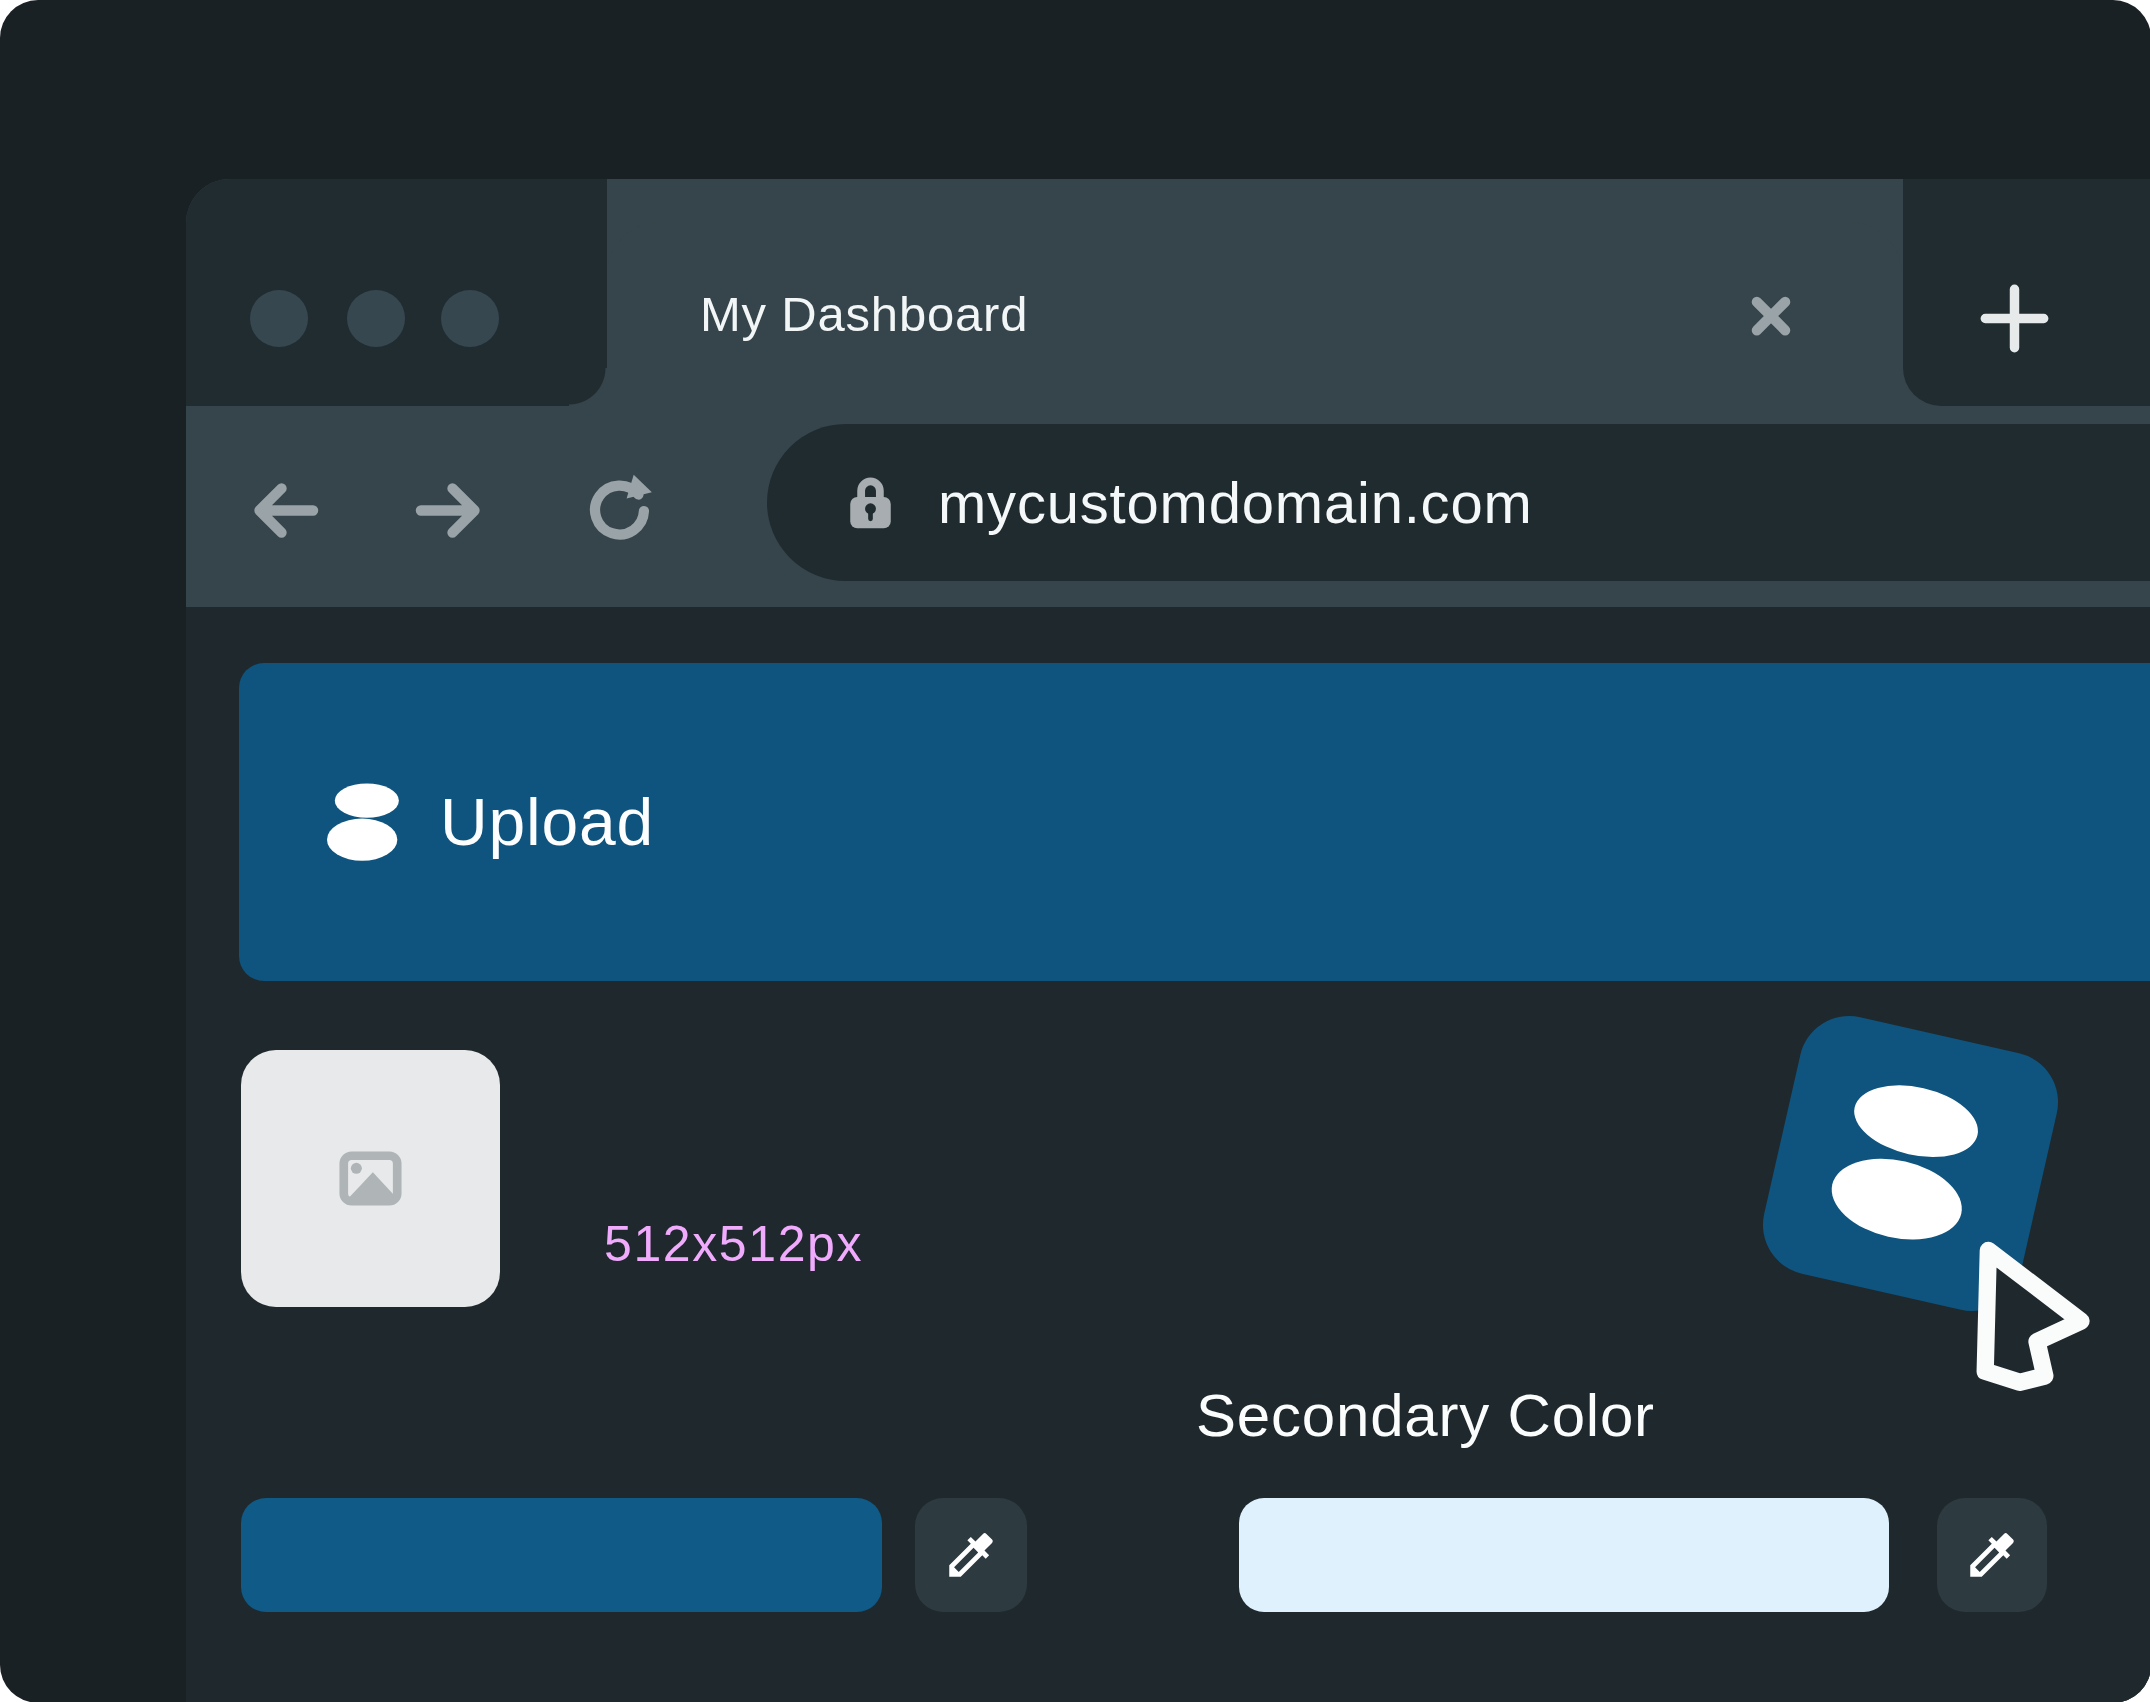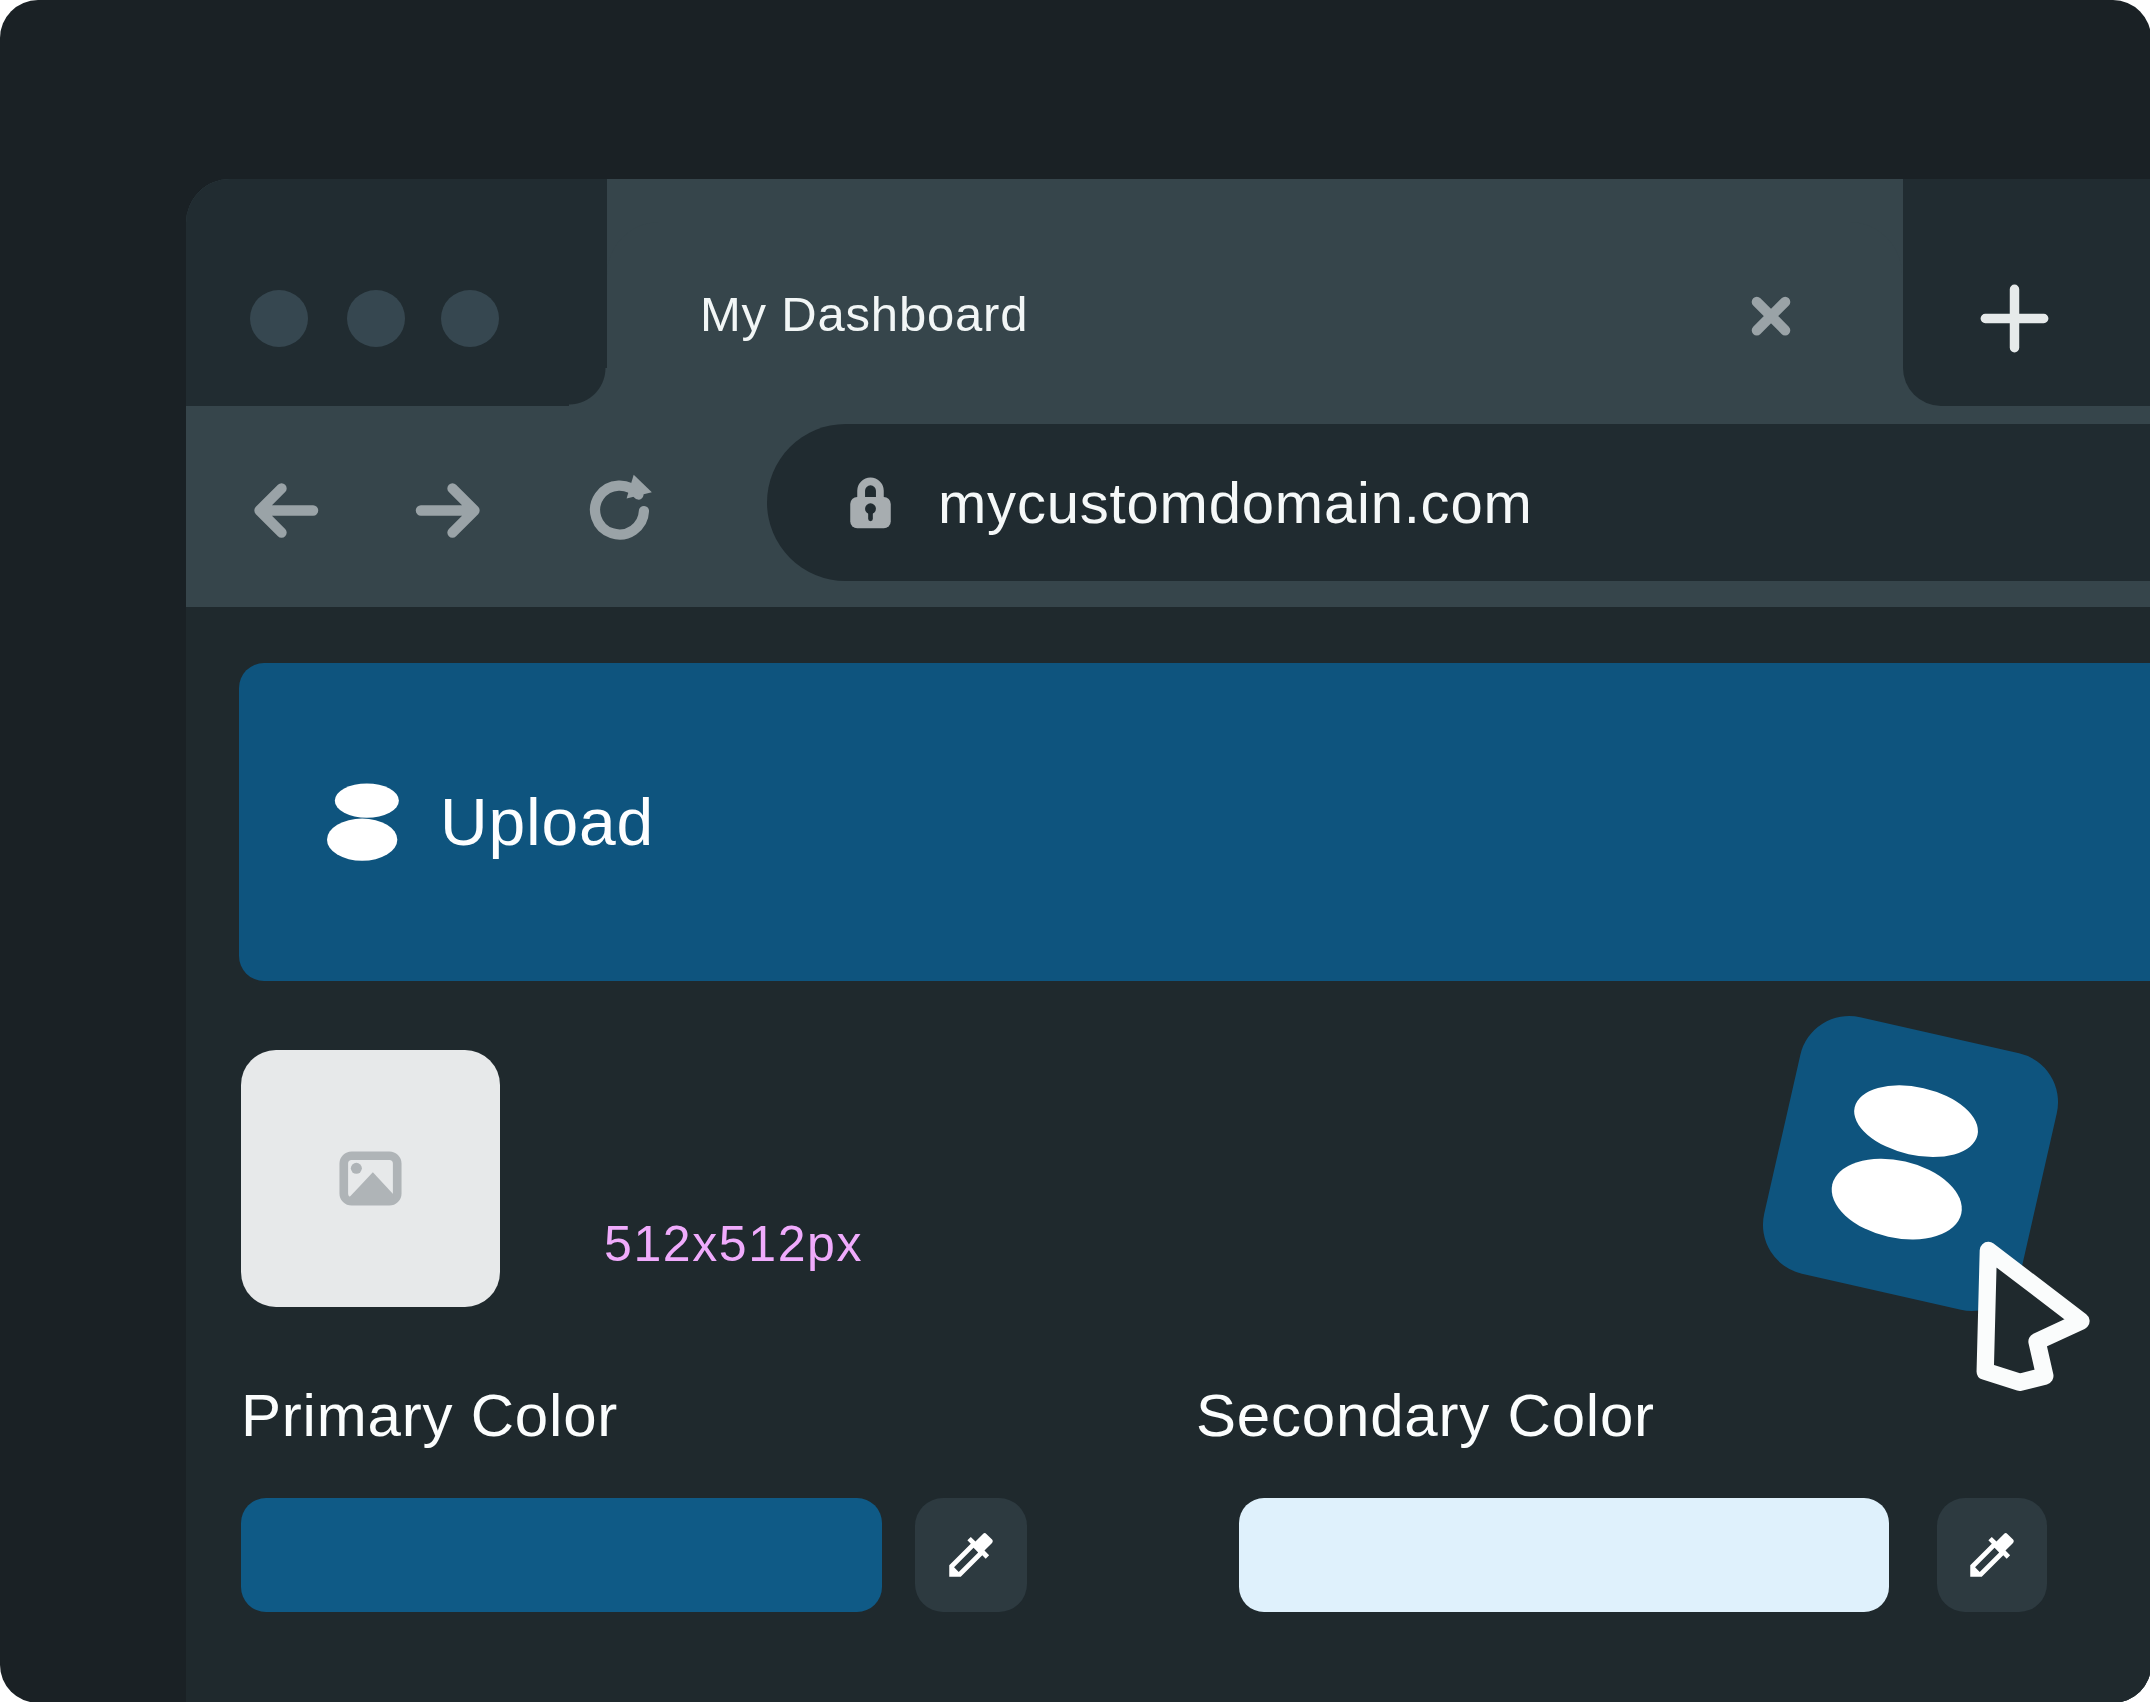--- a/index.html
+++ b/index.html
@@ -142,21 +142,20 @@
       <div class="app-icon">
         <svg width="263" height="263" viewBox="0 0 334 334">
           <ellipse cx="162" cy="113" rx="80" ry="43" fill="#FFFFFF"></ellipse>
           <ellipse cx="160" cy="215" rx="84" ry="49" fill="#FFFFFF"></ellipse>
         </svg>
       </div>
       <svg class="cursor-svg" width="126" height="157" viewBox="0 0 160 200">
         <polygon points="18,12 136,102 80,128 90,172 58,180 14,166" fill="#1F292D" stroke="#FAFCFC" stroke-width="22" stroke-linejoin="round"></polygon>
       </svg>
 
-      <div class="color-label lbl-primary">Primary Color</div>
       <div class="swatch swatch-primary" style="background-color: rgb(15, 90, 134);"></div>
       <div class="picker-btn btn-primary">
         <svg width="58" height="58" viewBox="0 0 24 24">
           <path fill="#FFFFFF" d="M20.71 5.63l-2.34-2.34a.996.996 0 0 0-1.41 0l-3.12 3.12-1.93-1.91-1.41 1.41 1.42 1.42L3 16.25V21h4.75l8.92-8.92 1.42 1.42 1.41-1.41-1.92-1.92 3.12-3.12c.4-.4.4-1.03.01-1.42zM6.92 19L5 17.08l8.06-8.06 1.92 1.92L6.92 19z"></path>
         </svg>
       </div>
 
       <div class="color-label lbl-secondary">Secondary Color</div>
       <div class="swatch swatch-secondary" style="background-color: rgb(223, 241, 252);"></div>
       <div class="picker-btn btn-secondary">

